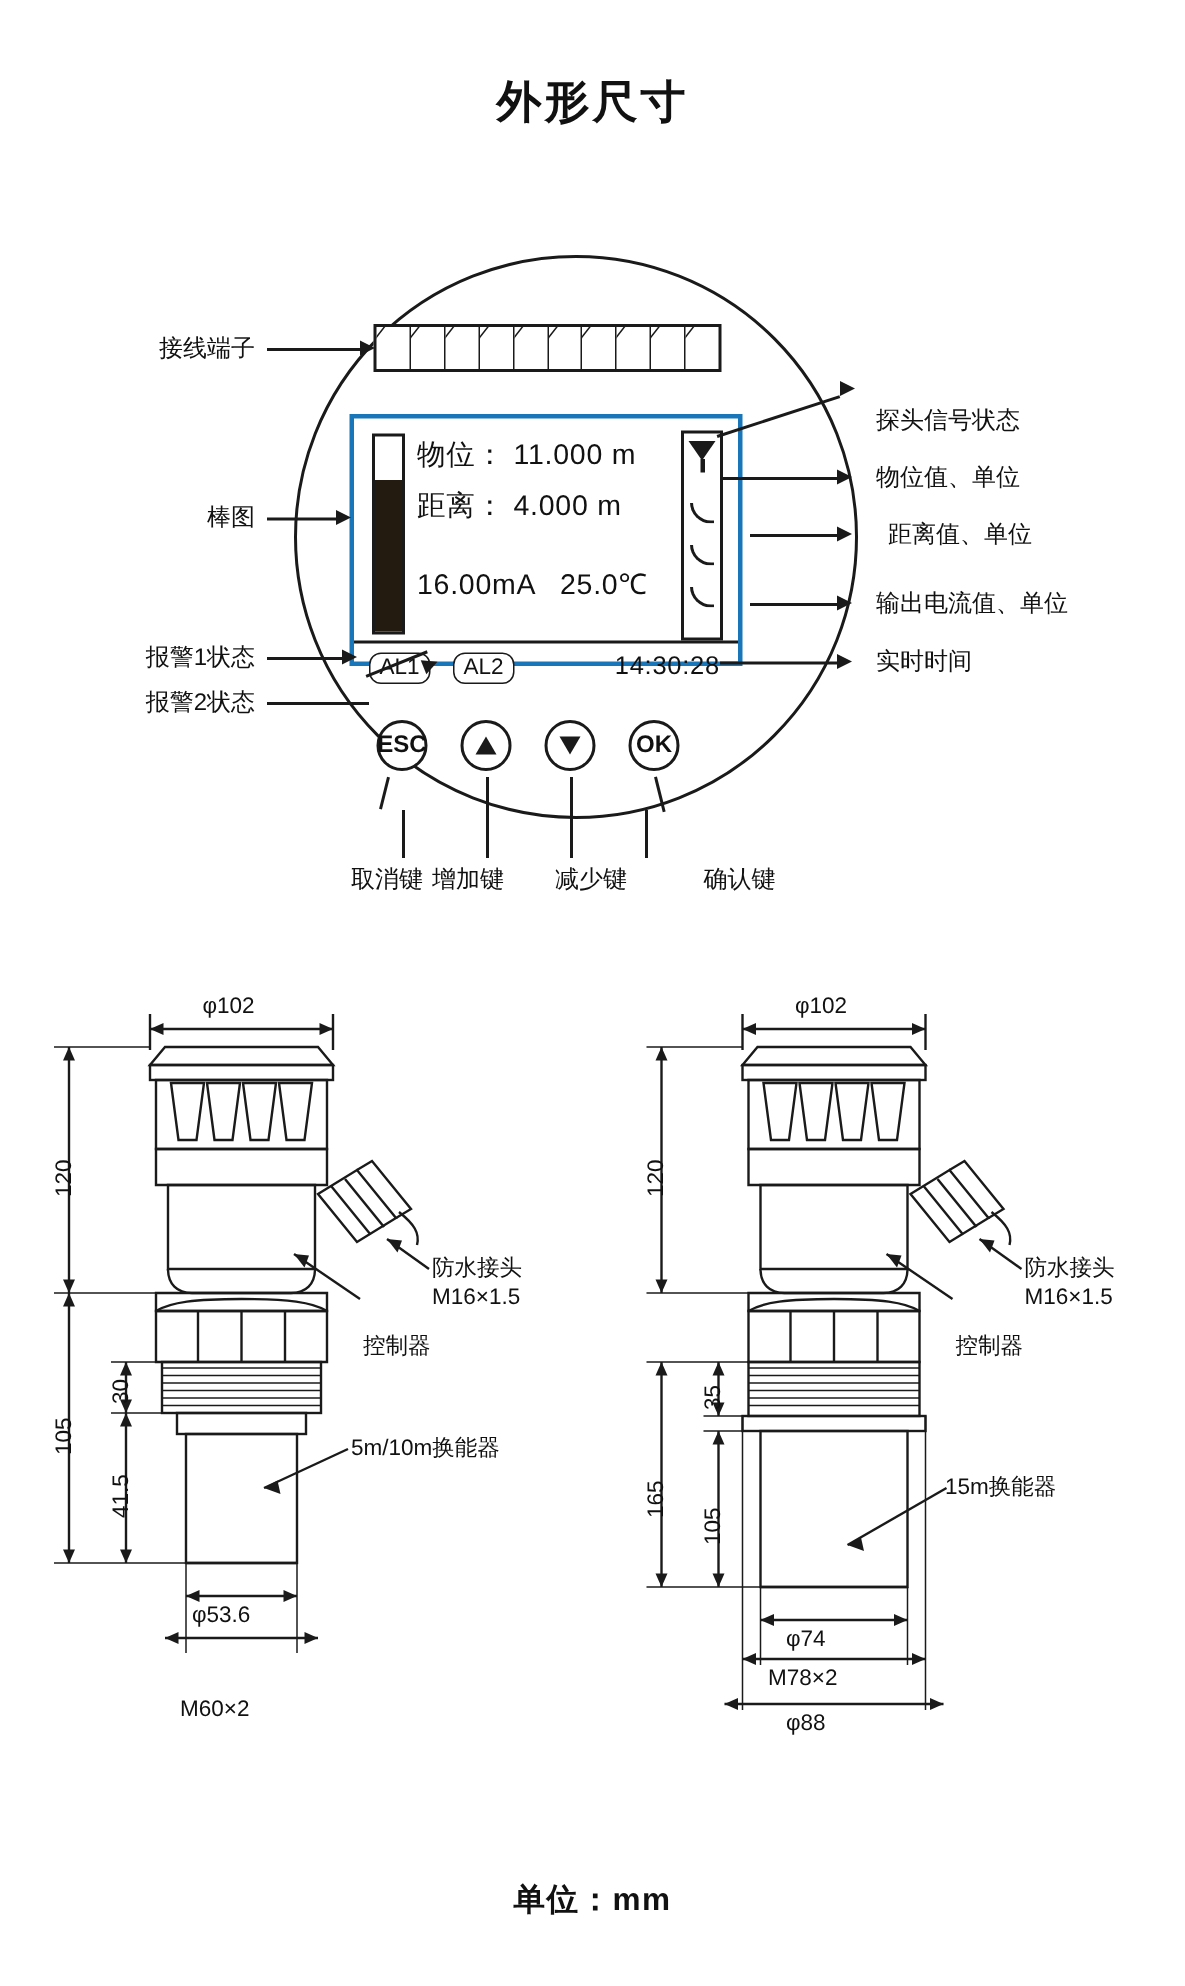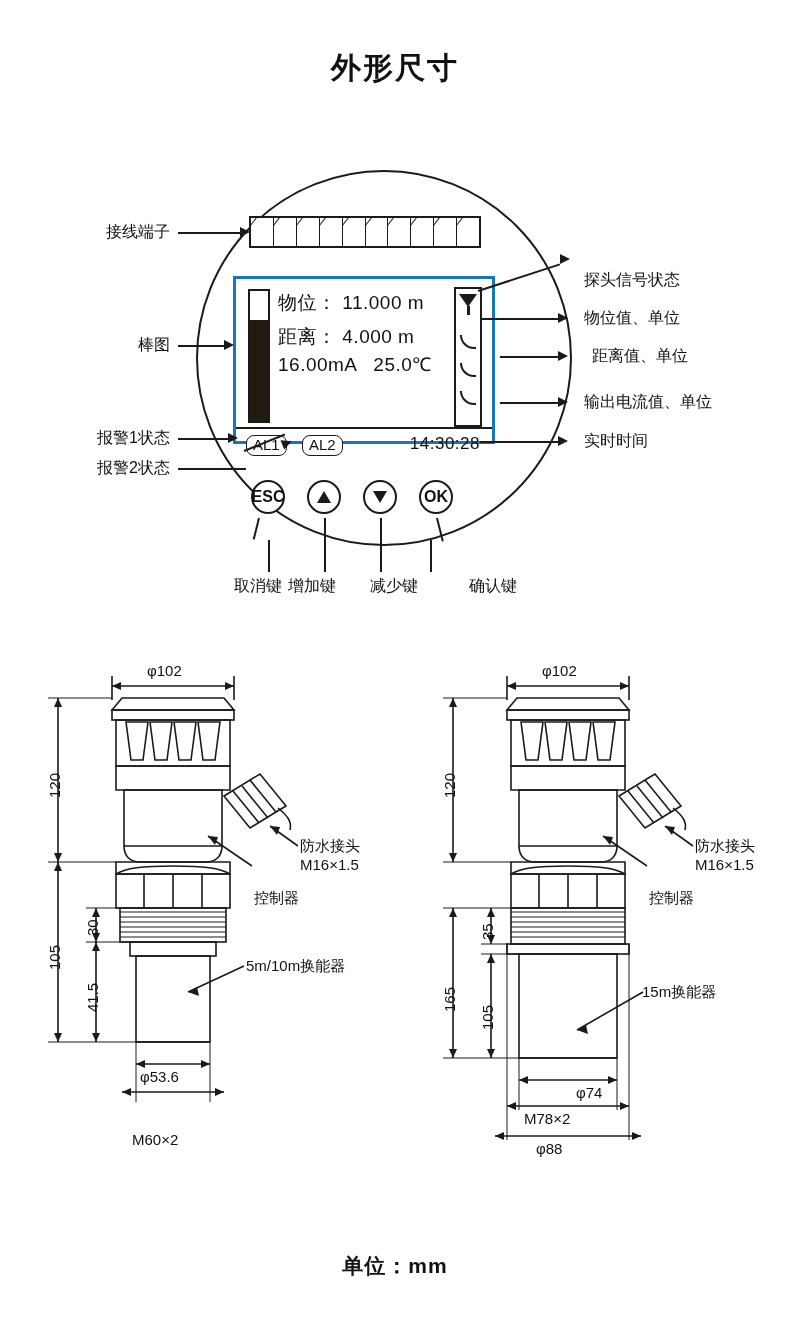--- a/index.html
+++ b/index.html
@@ -90,21 +90,21 @@
   
   .readout-row {
     position: absolute;
     left: 42px;
     font-size: 19px;
     white-space: nowrap;
     letter-spacing: 0.5px;
   }
   .r1 { top: 11px; }
   .r2 { top: 45px; }
-  .r3 { top: 72px; }
+  .r3 { top: 97px; }
   .lbl { display: inline-block; }
   .num { display: inline-block; }
 
   
   .signal-box {
     position: absolute;
     right: 10px; top: 8px;
     width: 28px; height: 140px;
     border: 2px solid #1a1a1a;
     background: #fff;
@@ -218,21 +218,21 @@
     position: absolute;
     width: 0; height: 0;
   }
   .arrow-right {
     border-top: 5.5px solid transparent;
     border-bottom: 5.5px solid transparent;
     border-left: 10px solid #1a1a1a;
   }
 
   
-  #drawings { top: 640px; left: 12px; width: 644px; height: 620px; }
+  #drawings { top: 640px; left: 0; width: 644px; height: 620px; }
   .dim-text {
     position: absolute;
     font-size: 15px;
     white-space: nowrap;
   }
   .dim-text.vert {
     transform: rotate(-90deg);
     transform-origin: left top;
   }
   .note-text {
@@ -580,21 +580,21 @@
       <line x1="170" y1="390" x2="236" y2="352"></line>
       <path d="M170,390 l9,-5 l2,9 z" fill="#1a1a1a" stroke="none"></path>
     </g>
   </svg>
 
   <div class="dim-text" style="left:530px; top:22px;">φ102</div>
   <div class="dim-text vert" style="left:429px; top:158px;">120</div>
   <div class="dim-text vert" style="left:429px; top:372px;">165</div>
   <div class="dim-text vert" style="left:467px; top:300px;">35</div>
   <div class="dim-text vert" style="left:467px; top:390px;">105</div>
-  <div class="dim-text" style="left:524px; top:444px;margin-left:40px;">φ74</div>
+  <div class="dim-text" style="left:524px; top:444px;">φ74</div>
   <div class="dim-text" style="left:512px; top:470px;">M78×2</div>
   <div class="dim-text" style="left:524px; top:500px;">φ88</div>
 
   <div class="note-text" style="left:683px; top:196px;">
     <span>防水接头</span><br>
     <span>M16×1.5</span>
   </div>
   <div class="note-text" style="left:637px; top:248px;">控制器</div>
   <div class="note-text" style="left:630px; top:342px;">15m换能器</div>
 </div>

